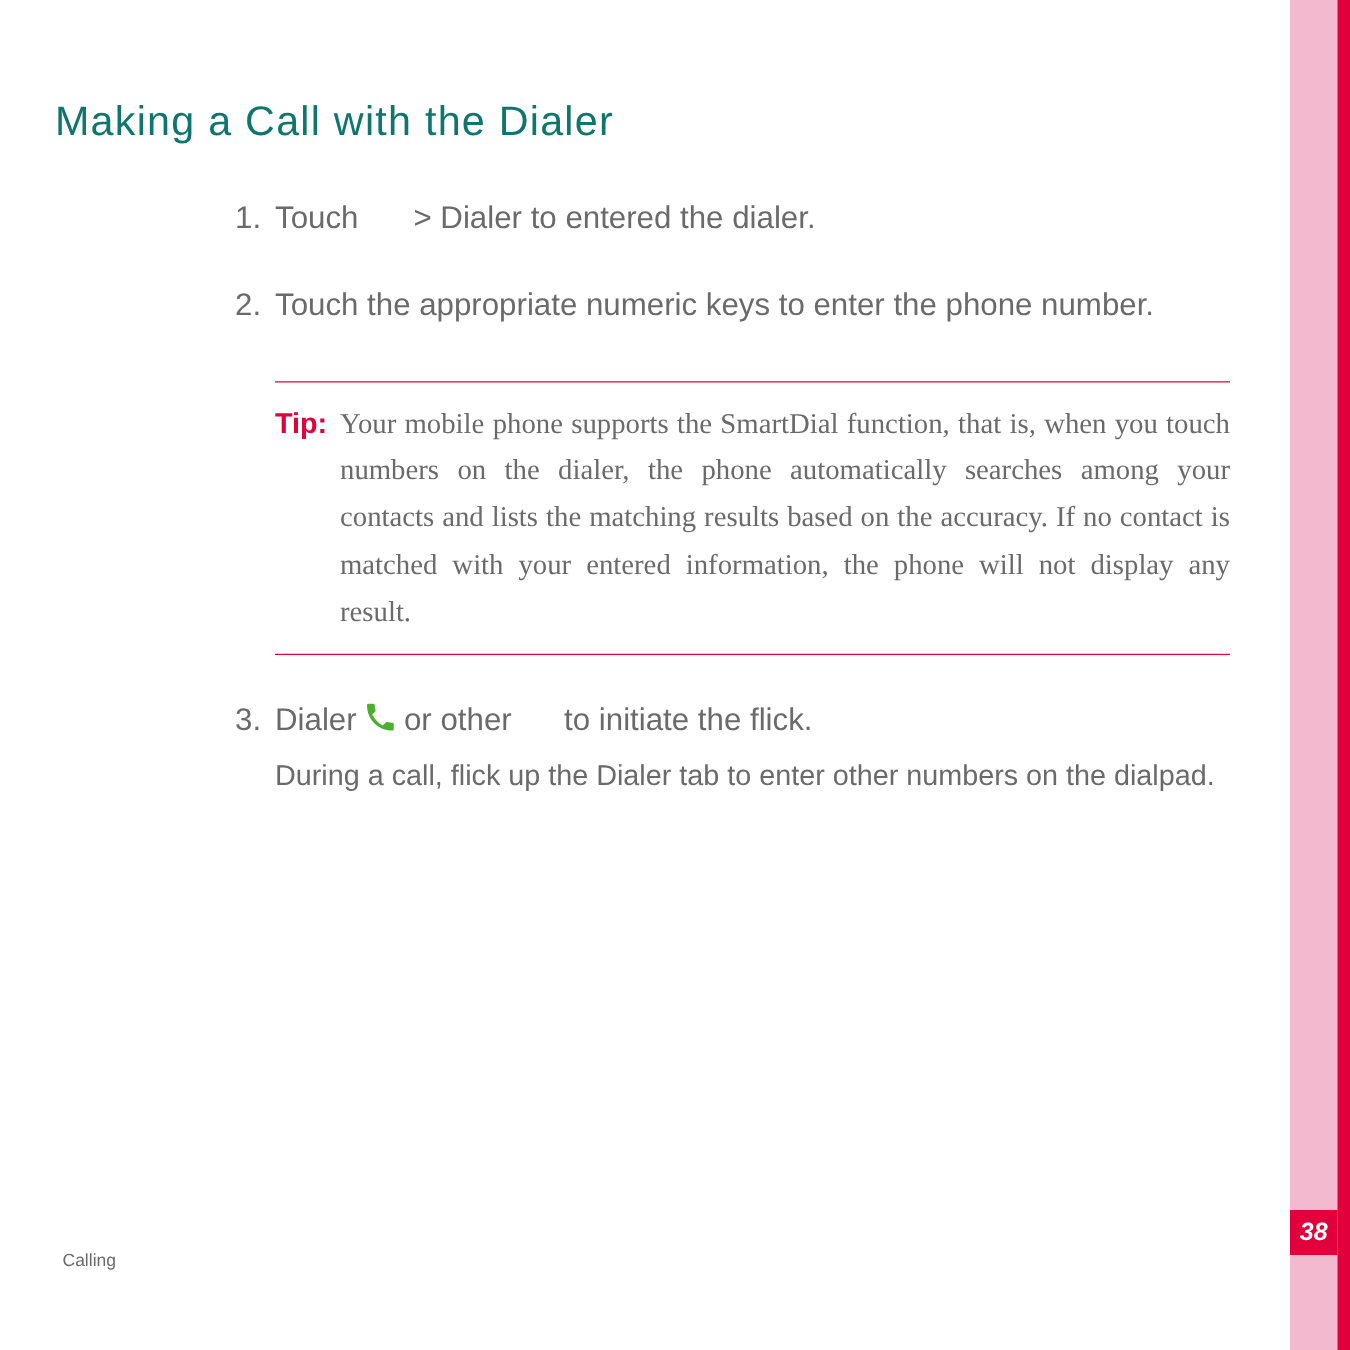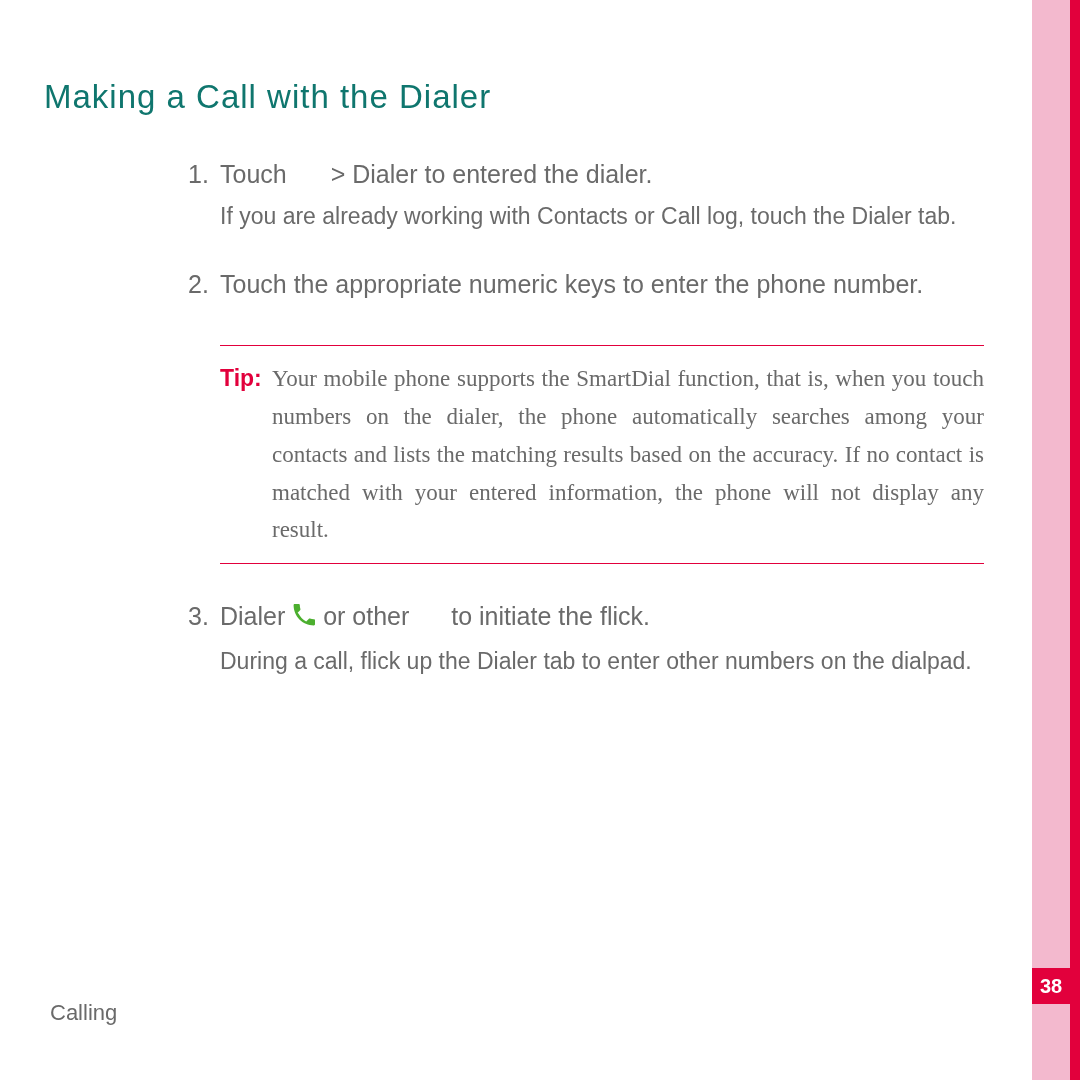--- a/index.html
+++ b/index.html
@@ -35,20 +35,21 @@
     width: 38px;
     top: 968px;
     height: 36px;
     background: #e2003c;
     color: #ffffff;
     font-size: 20px;
     font-weight: bold;
     display: flex;
     align-items: center;
     justify-content: center;
+    font-style: italic;
   }
   .content {
     position: absolute;
     left: 44px;
     top: 78px;
     width: 940px;
   }
   h1.title {
     margin: 0 0 40px 0;
     font-weight: 400;
@@ -99,21 +100,21 @@
   .tip-label {
     color: #e2003c;
     font-weight: bold;
     float: left;
     width: 52px;
   }
   .footer-section {
     position: absolute;
     left: 50px;
     top: 1000px;
-    font-size: 22px;
+    font-size: 14px;
     color: #6a6a6a;
   }
   .phone-icon {
     display: inline-block;
     vertical-align: -2px;
   }
   .icon-gap {
     display: inline-block;
     width: 44px;
   }
@@ -129,23 +130,20 @@
 <div class="side-red"></div>
 <div class="page-number">38</div>
 
 <div class="content">
   <h1 class="title">Making a Call with the Dialer</h1>
 
   <ol class="steps">
 
     <li>
       <span>Touch</span><span class="icon-gap"></span><span>&gt; </span><span class="bold">Dialer</span><span> to entered the dialer.</span>
-      <div class="sub">
-        <span>If you are already working with </span><span class="bold">Contacts</span><span> or </span><span class="bold">Call log</span><span>, touch the </span><span class="bold">Dialer</span><span> tab.</span>
-      </div>
     </li>
 
     <li>
       <span>Touch the appropriate numeric keys to enter the phone number.</span>
       <div class="tip-box">
         <span class="tip-label">Tip: </span>
         <div class="tip-body">Your mobile phone supports the SmartDial function, that is, when you touch numbers on the dialer, the phone automatically searches among your contacts and lists the matching results based on the accuracy. If no contact is matched with your entered information, the phone will not display any result.</div>
         <div style="clear:both"></div>
       </div>
     </li>

